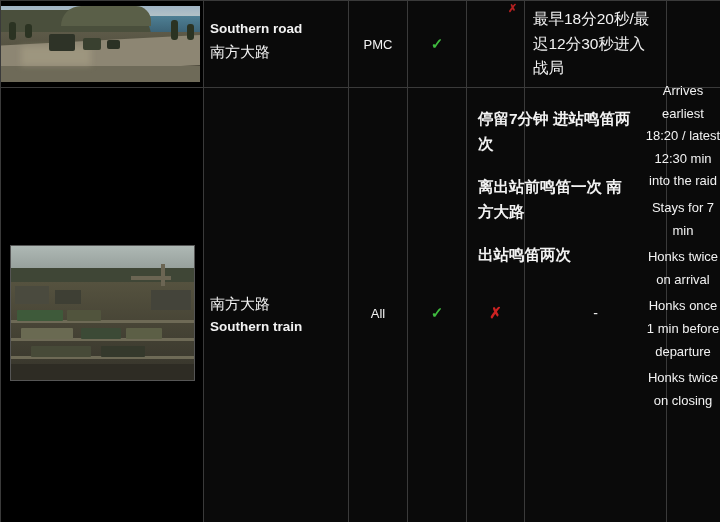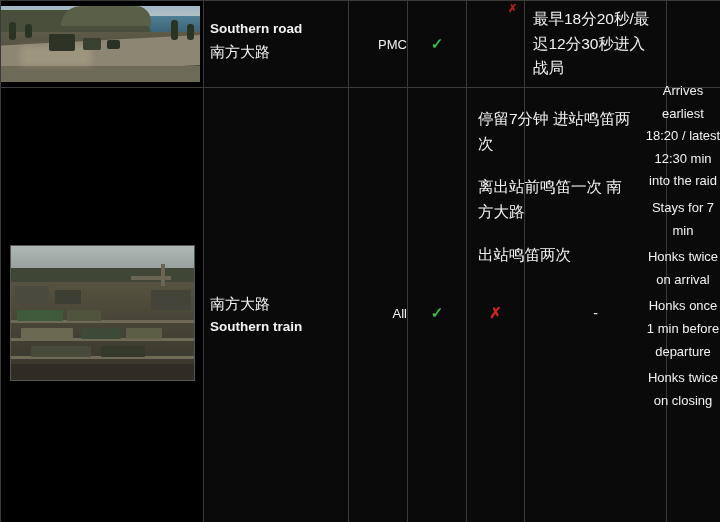--- a/index.html
+++ b/index.html
@@ -12,26 +12,26 @@
   table{position:relative;border-collapse:collapse;width:720px;table-layout:fixed;}
   col.c0{width:203px;} col.c1{width:145px;} col.c2{width:59px;}
   col.c3{width:59px;} col.c4{width:58px;} col.c5{width:142px;} col.c6{width:54px;}
   td{border:1px solid #3a3a3a;vertical-align:middle;background:#0a0a0a;padding:0;}
   .thumbcell{padding:0;background:#000;text-align:center;}
   .rowtop td{height:78px;}
   .rowbot td{height:442px;}
   .namecell{padding:4px 6px;}
   .name-en{font-weight:bold;font-size:13.5px;line-height:1.25;}
   .name-zh{font-size:15px;line-height:1.9;}
-  .fac{text-align:right;font-size:13px;}
+  .fac{text-align:center;font-size:13px;}
   .check{text-align:center;color:#3fbb3f;font-size:15px;font-weight:bold;}
   .cross{text-align:center;color:#cc2222;font-size:15px;font-weight:bold;}
   .dash{text-align:center;font-size:14px;color:#e8e8e8;}
   .zh-notes{font-size:15.5px;line-height:1.62;padding:6px 8px;vertical-align:top;}
-  .zh-notes p{margin:0 0 18px 0;}
+  .zh-notes p{margin:0 0 18px 0;font-weight:bold;}
   .zh-notes p:last-child{margin-bottom:0;}
   .zh-top{font-size:15.5px;line-height:1.6;padding:4px 8px;vertical-align:middle;}
   .en-notes{font-size:13px;line-height:1.74;text-align:center;padding:4px 4px;vertical-align:top;}
   .en-notes p{margin:0 0 4px 0;}
   .en-notes p:last-child{margin-bottom:0;}
   .tinycross{position:absolute;color:#b32020;font-size:11px;font-weight:bold;}
 
   
   .thumb1{position:relative;width:199px;height:76px;overflow:hidden;background:#3b3a33;}
   .t1sky{position:absolute;left:0;top:0;width:199px;height:20px;

